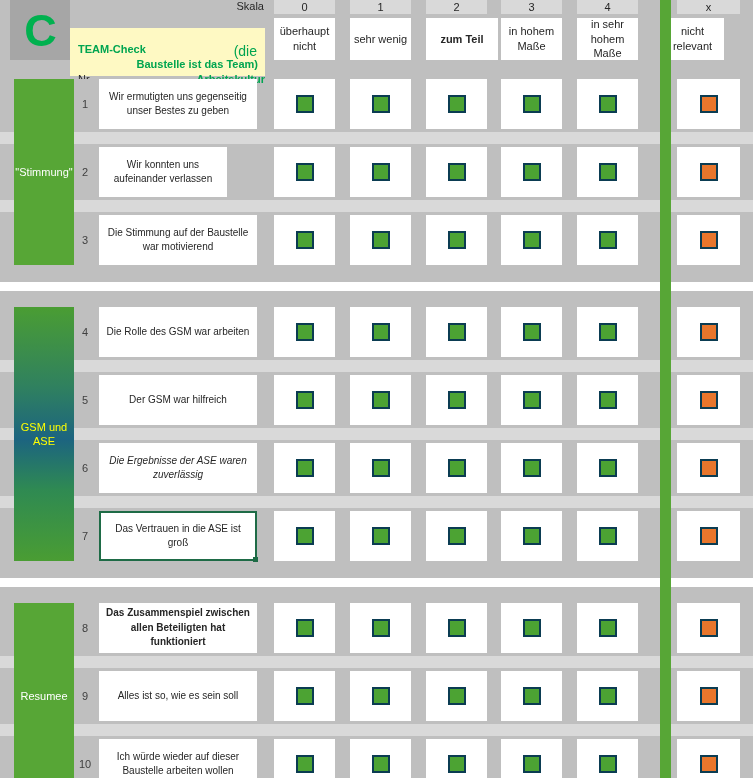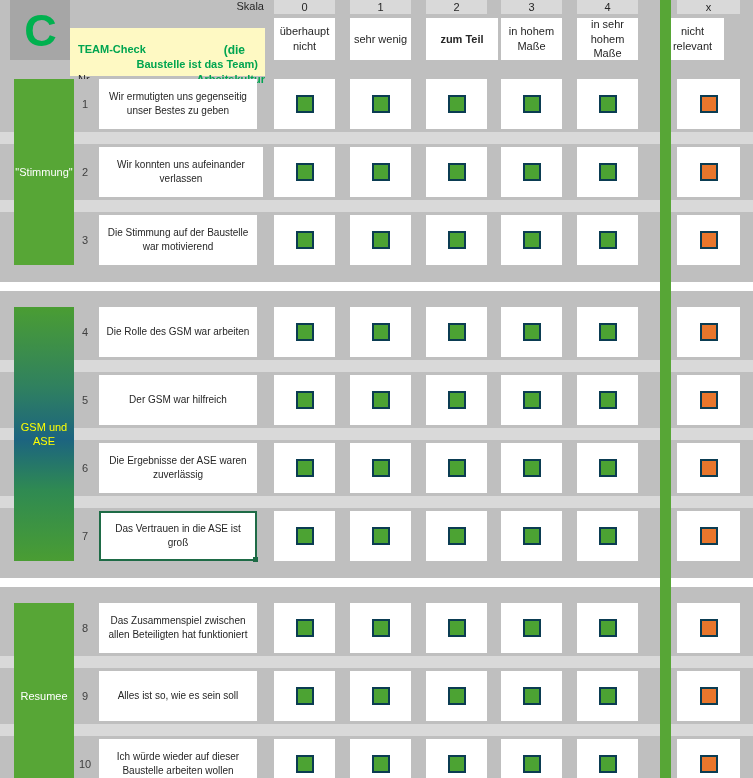--- a/index.html
+++ b/index.html
@@ -40,22 +40,22 @@
   .titlebox {
     left: 70px; top: 0; width: 195px; height: 48px;
     background: #fef9c3;
     margin-top: 28px;
   }
   .titlebox .t-team {
     position: absolute; left: 8px; top: 15px;
     color: #00a550; font-weight: bold; font-size: 11px;
   }
   .titlebox .t-die {
-    position: absolute; right: 20px; top: 15px;
-    color: #00a550; font-weight: bold; font-size: 12px;
+    position: absolute; right: 8px; top: 15px;
+    color: #00a550; font-weight: normal; font-size: 14px;
   }
   .titlebox .t-baustelle {
     position: absolute; left: 0; right: 7px; top: 30px;
     text-align: right;
     color: #00a550; font-weight: bold; font-size: 11px;
   }
   .titlebox .t-nr {
     position: absolute; left: 8px; top: 45px;
     color: #262626; font-size: 11px;
   }
@@ -210,21 +210,21 @@
         <div class="chk green"></div>
       </div>
       <div class="abs optcell" style="left: 577px; width: 61px; top: 79px; height: 50px;">
         <div class="chk green"></div>
       </div>
       <div class="abs optcell" style="left: 677px; width: 63px; top: 79px; height: 50px;">
         <div class="chk orange"></div>
       </div>
       <div class="abs stripe" style="top: 132px; height: 12px;"></div>
       <div class="abs rownum" style="left: 74px; width: 22px; top: 147px; height: 50px;">2</div>
-      <div class="abs qcell" style="left: 99px; width: 164px; top: 147px; height: 50px; z-index: 2;">Wir konnten uns aufeinander verlassen</div>
+      <div class="abs qcell" style="left: 99px; width: 128px; top: 147px; height: 50px; z-index: 2;">Wir konnten uns aufeinander verlassen</div>
       <div class="abs optcell" style="left: 274px; width: 61px; top: 147px; height: 50px;">
         <div class="chk green"></div>
       </div>
       <div class="abs optcell" style="left: 350px; width: 61px; top: 147px; height: 50px;">
         <div class="chk green"></div>
       </div>
       <div class="abs optcell" style="left: 426px; width: 61px; top: 147px; height: 50px;">
         <div class="chk green"></div>
       </div>
       <div class="abs optcell" style="left: 501px; width: 61px; top: 147px; height: 50px;">
@@ -296,21 +296,21 @@
         <div class="chk green"></div>
       </div>
       <div class="abs optcell" style="left: 577px; width: 61px; top: 375px; height: 50px;">
         <div class="chk green"></div>
       </div>
       <div class="abs optcell" style="left: 677px; width: 63px; top: 375px; height: 50px;">
         <div class="chk orange"></div>
       </div>
       <div class="abs stripe" style="top: 428px; height: 12px;"></div>
       <div class="abs rownum" style="left: 74px; width: 22px; top: 443px; height: 50px;">6</div>
-      <div class="abs qcell" style="left: 99px; width: 158px; top: 443px; height: 50px; z-index: 2;">Die Ergebnisse der ASE waren zuverlässig</div>
+      <div class="abs qcell" style="left: 99px; width: 158px; top: 443px; height: 50px; z-index: 2; font-style: italic;">Die Ergebnisse der ASE waren zuverlässig</div>
       <div class="abs optcell" style="left: 274px; width: 61px; top: 443px; height: 50px;">
         <div class="chk green"></div>
       </div>
       <div class="abs optcell" style="left: 350px; width: 61px; top: 443px; height: 50px;">
         <div class="chk green"></div>
       </div>
       <div class="abs optcell" style="left: 426px; width: 61px; top: 443px; height: 50px;">
         <div class="chk green"></div>
       </div>
       <div class="abs optcell" style="left: 501px; width: 61px; top: 443px; height: 50px;">
@@ -340,21 +340,21 @@
       <div class="abs optcell" style="left: 577px; width: 61px; top: 511px; height: 50px;">
         <div class="chk green"></div>
       </div>
       <div class="abs optcell" style="left: 677px; width: 63px; top: 511px; height: 50px;">
         <div class="chk orange"></div>
       </div>
       <div class="abs secsep-gray" style="top: 561px; height: 17px;"></div>
       <div class="abs secsep" style="top: 578px; height: 9px;"></div>
       <div class="abs grouplabel" style="left: 14px; width: 60px; top: 603px; height: 186px;">Resumee</div>
       <div class="abs rownum" style="left: 74px; width: 22px; top: 603px; height: 50px;">8</div>
-      <div class="abs qcell" style="left: 99px; width: 158px; top: 603px; height: 50px; z-index: 2;">Das Zusammenspiel zwischen allen Beteiligten hat funktioniert</div>
+      <div class="abs qcell" style="left: 99px; width: 158px; top: 603px; height: 50px; z-index: 2; font-weight: bold;">Das Zusammenspiel zwischen allen Beteiligten hat funktioniert</div>
       <div class="abs optcell" style="left: 274px; width: 61px; top: 603px; height: 50px;">
         <div class="chk green"></div>
       </div>
       <div class="abs optcell" style="left: 350px; width: 61px; top: 603px; height: 50px;">
         <div class="chk green"></div>
       </div>
       <div class="abs optcell" style="left: 426px; width: 61px; top: 603px; height: 50px;">
         <div class="chk green"></div>
       </div>
       <div class="abs optcell" style="left: 501px; width: 61px; top: 603px; height: 50px;">

